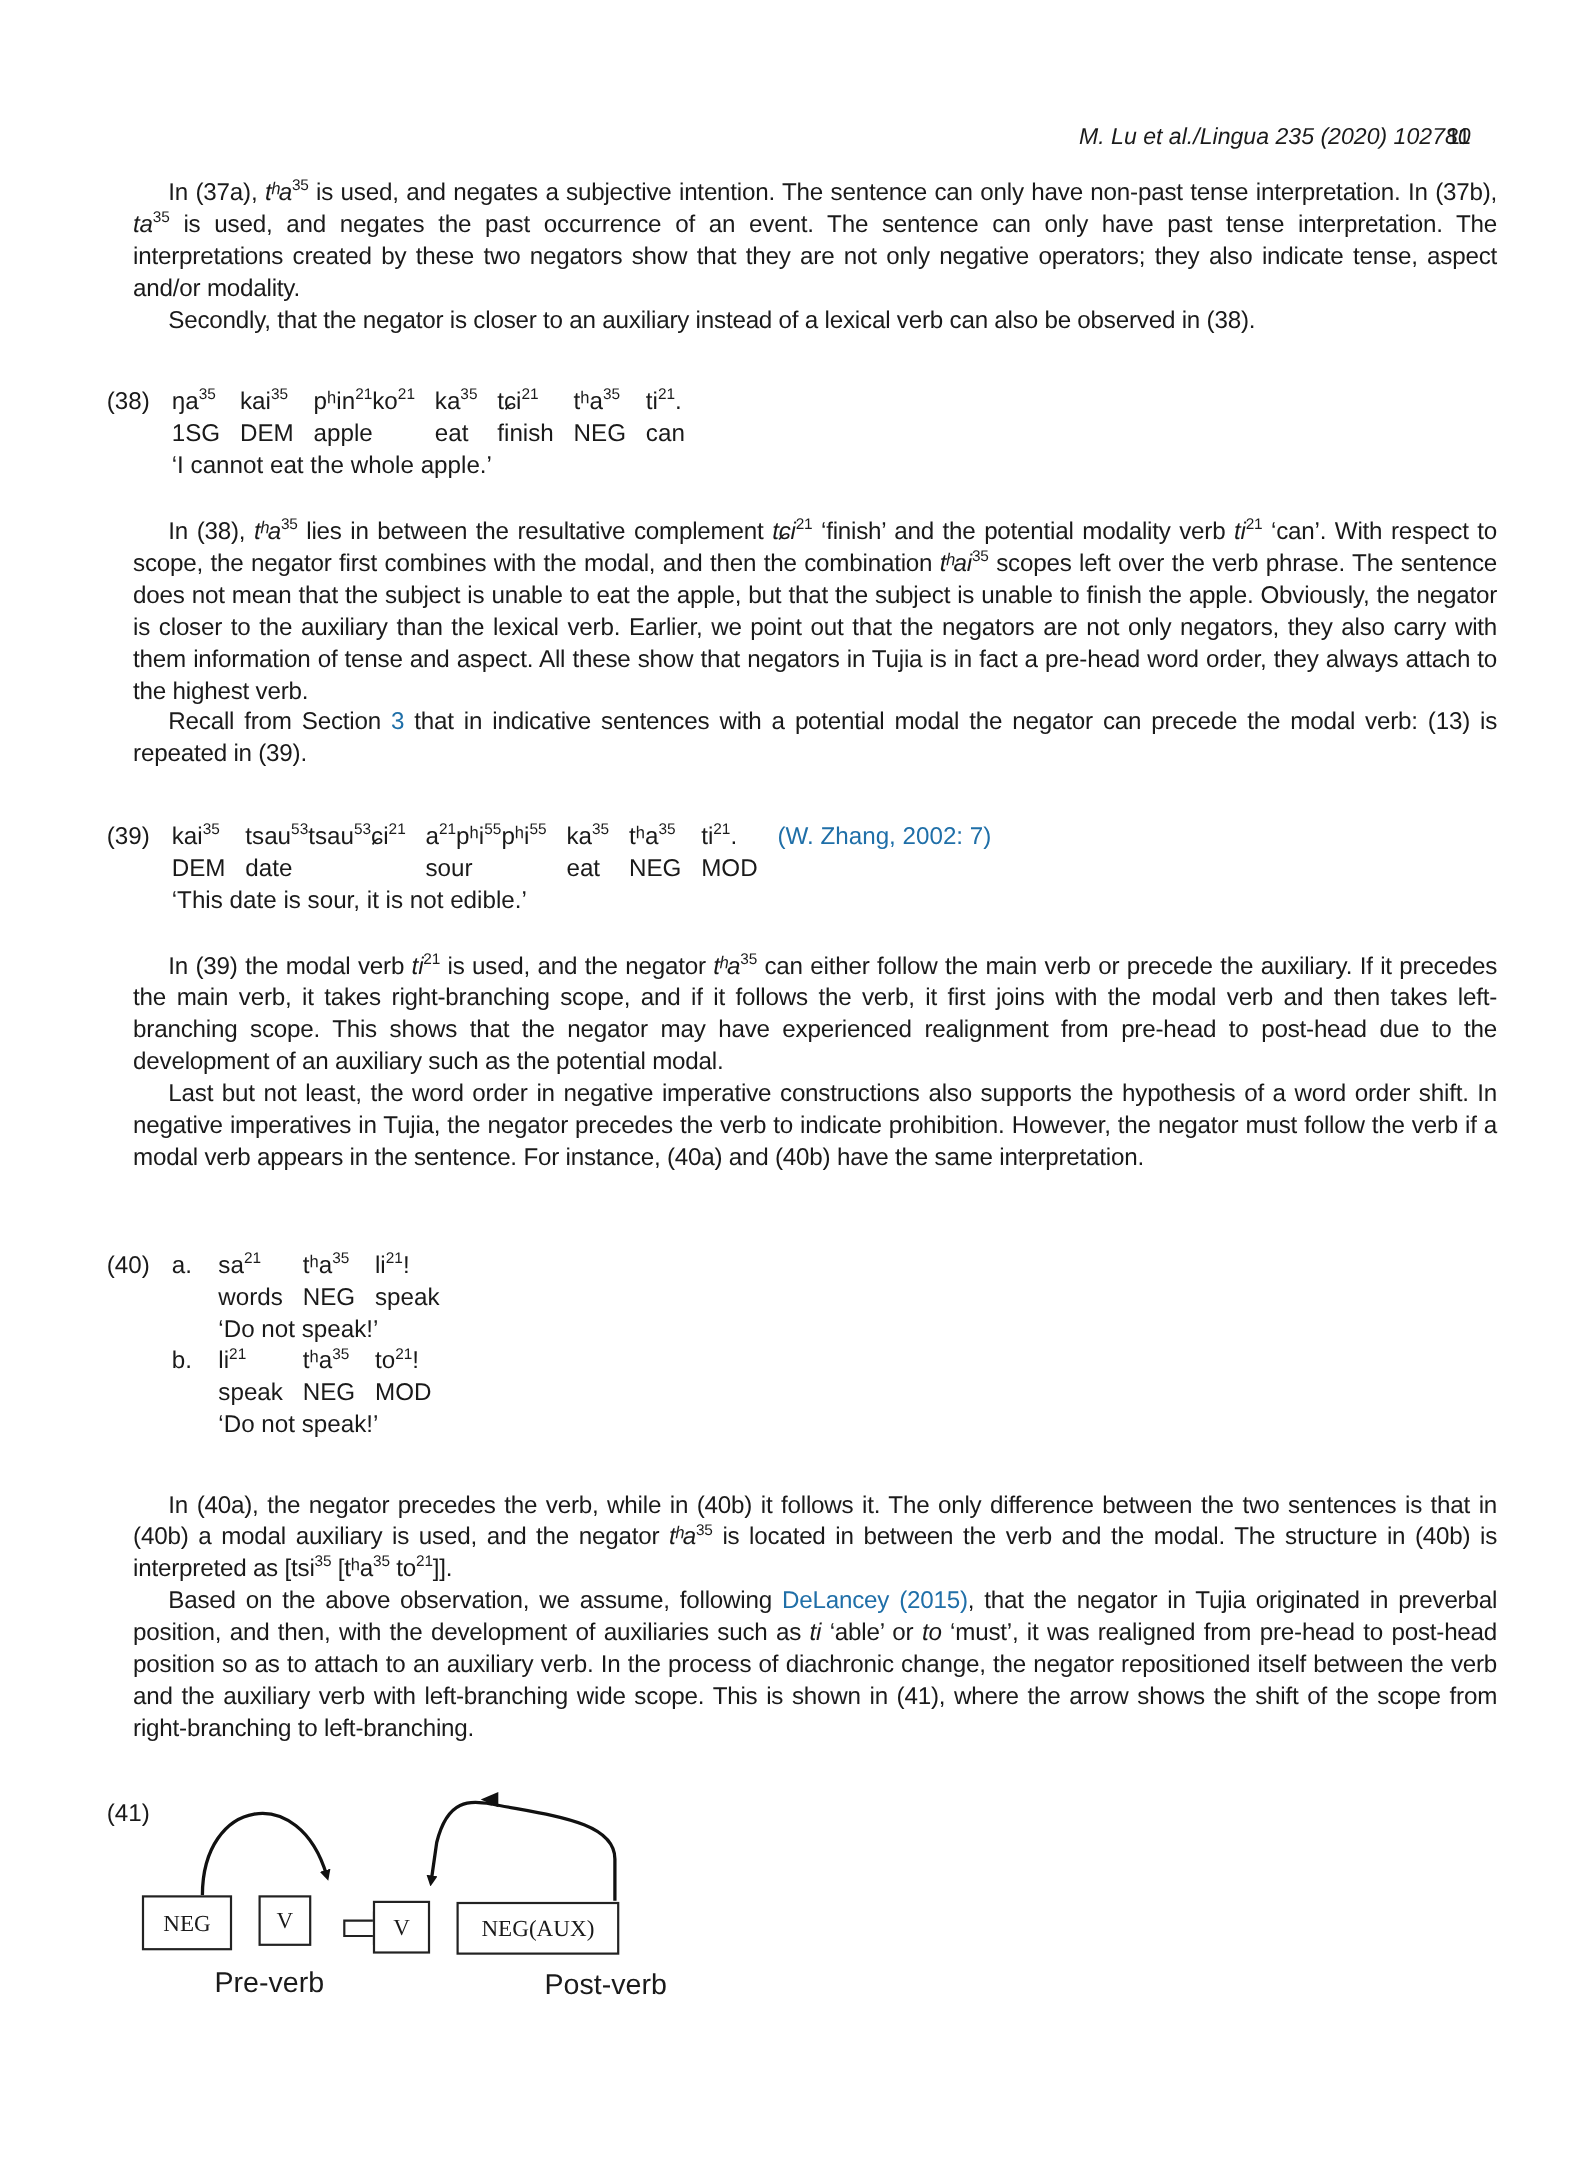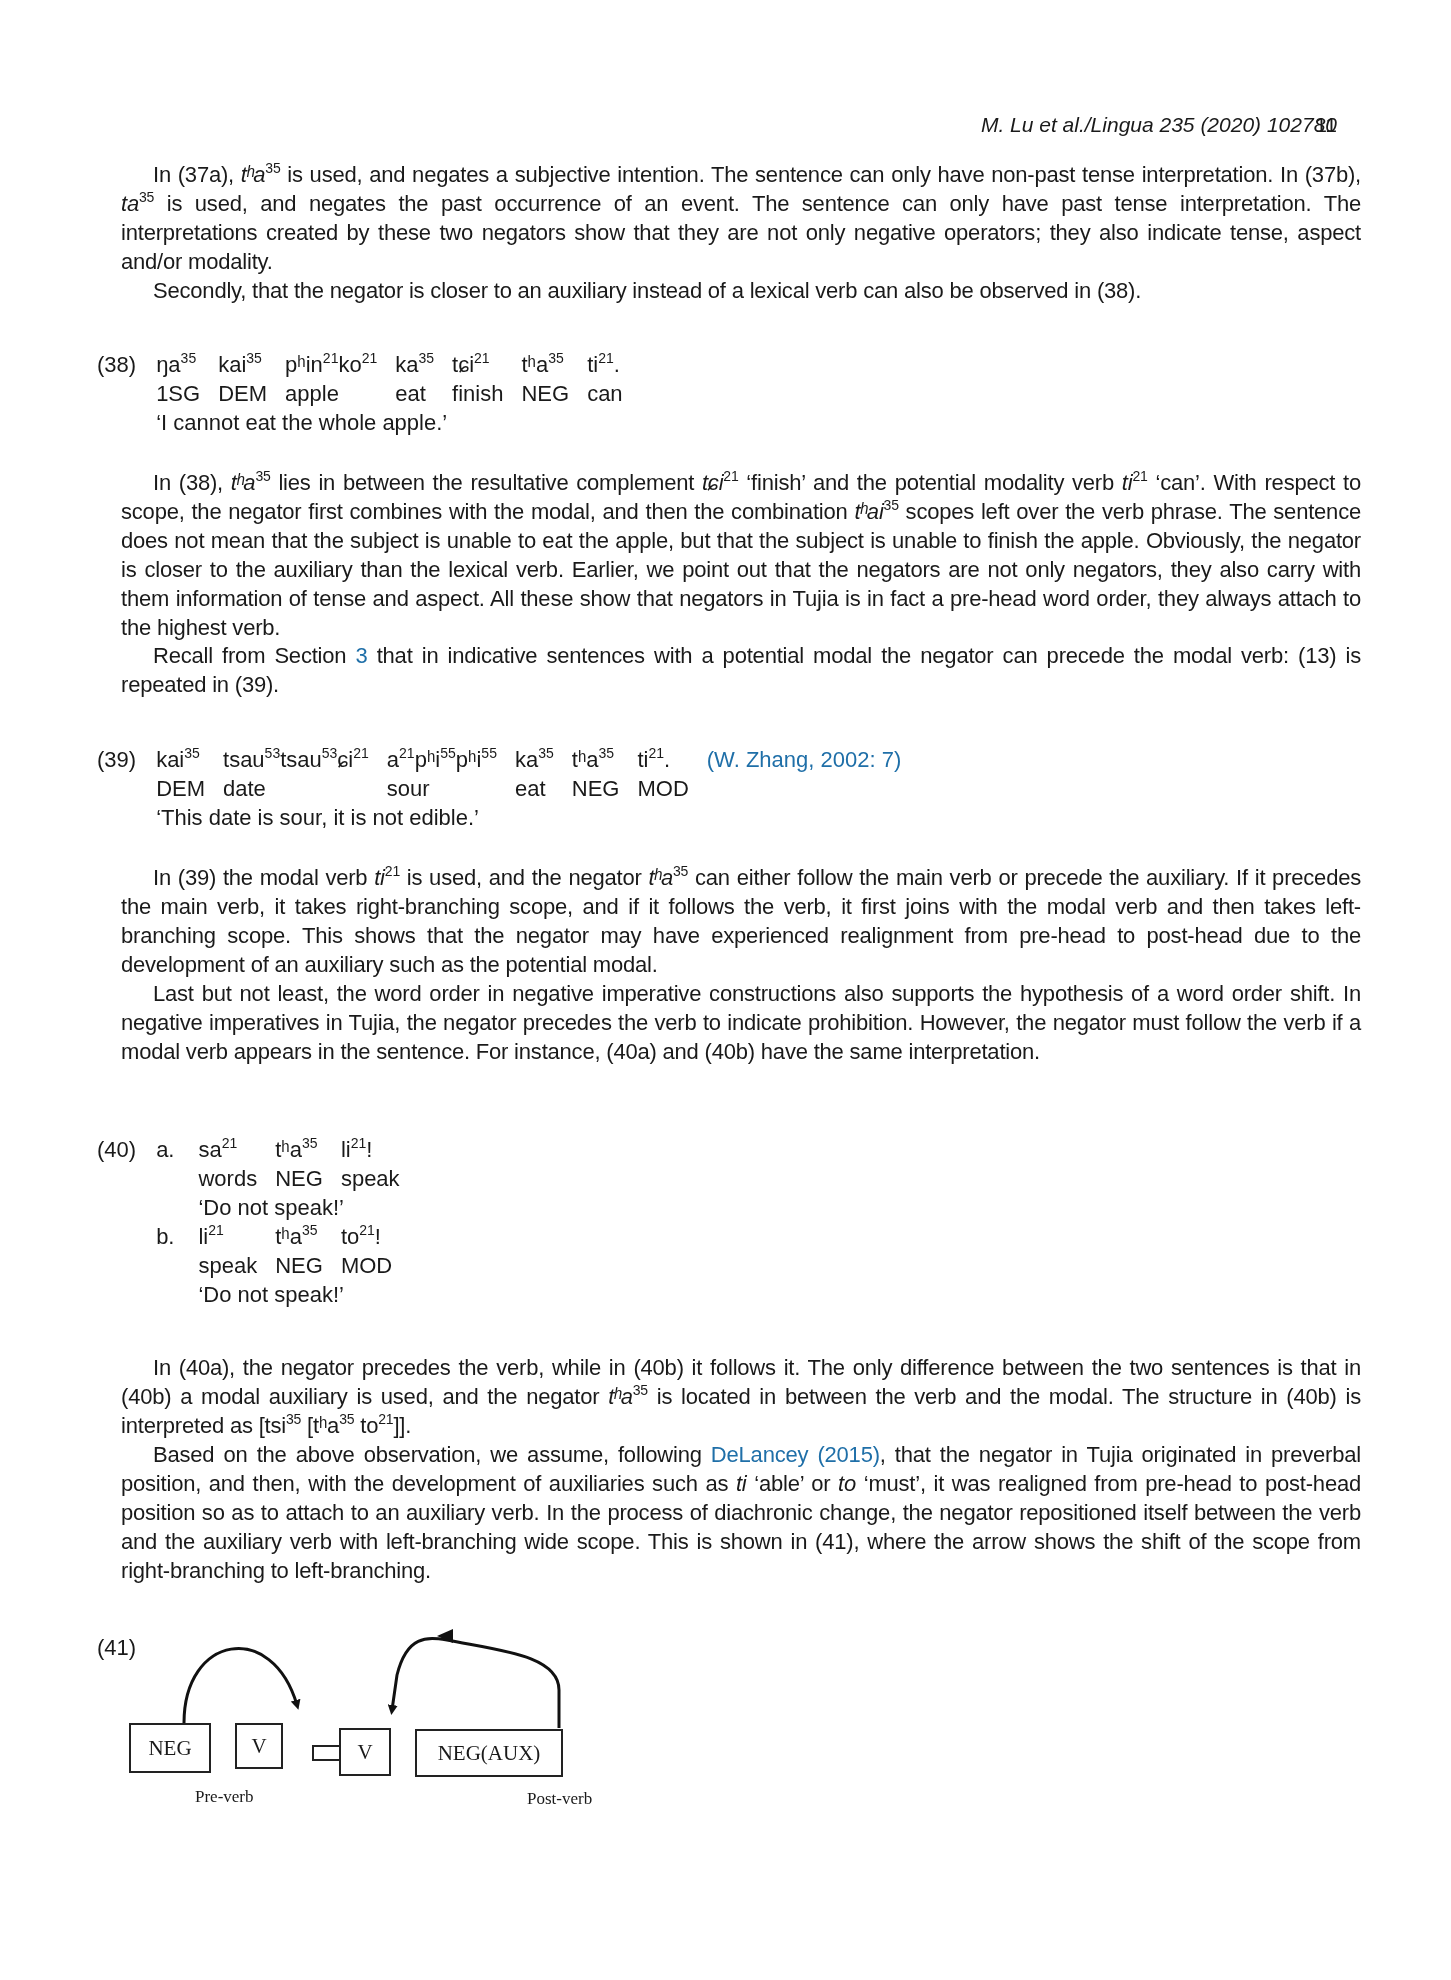--- a/index.html
+++ b/index.html
@@ -28,21 +28,21 @@
   .ex td { padding: 0 18px 0 0; vertical-align: top; white-space: nowrap; }
   .ex td.num { padding-right: 20px; }
   .ex td.sub { padding-right: 24px; }
   .diagram { position: absolute; left: 97px; top: 1615px; width: 600px; height: 200px; }
   .diagram .label41 { position: absolute; left: 0; top: 20px; font-size: 22px; }
   .box {
     position: absolute; border: 2px solid #222; background: #fff;
     font-family: "Liberation Serif", "DejaVu Serif", serif; font-size: 21px;
     display: flex; align-items: center; justify-content: center;
   }
-  .cap { position: absolute; font-family: Liberation Serif, serif; font-size: 17px; }
+  .cap { position: absolute; font-family: Liberation Sans, sans-serif; font-size: 26px; }
 </style>
 </head>
 <body>
 
 <div class="header">
   <span class="running">M. Lu et al./Lingua 235 (2020) 102780</span>
   <span class="pageno">11</span>
 </div>
 
 <div class="para" style="top:160px;"><span class="indent"></span><span>In (37a), </span><span class="it">tʰa</span><sup>35</sup><span> is used, and negates a subjective intention. The sentence can only have non-past tense interpretation. In (37b), </span><span class="it">ta</span><sup>35</sup><span> is used, and negates the past occurrence of an event. The sentence can only have past tense interpretation. The interpretations created by these two negators show that they are not only negative operators; they also indicate tense, aspect and/or modality.</span></div>
@@ -182,14 +182,14 @@
     <path d="M 462 113 L 462 75 C 462 40, 400 35, 350 25 C 330 22, 310 20, 300 60 L 295 95" fill="none" stroke="#111" stroke-width="3" marker-end="url(#ah)"></path>
     <polygon points="340,21 356,14 356,28" fill="#111"></polygon>
 
     <path d="M 216 131 L 243 131 L 243 125 L 258 138 L 243 151 L 243 145 L 216 145 z" fill="#fff" stroke="#222" stroke-width="2"></path>
   </svg>
   <div class="box" style="left:32px;top:108px;width:78px;height:46px;">NEG</div>
   <div class="box" style="left:138px;top:108px;width:44px;height:42px;">V</div>
   <div class="box" style="left:242px;top:113px;width:48px;height:44px;">V</div>
   <div class="box" style="left:318px;top:114px;width:144px;height:44px;">NEG(AUX)</div>
   <span class="cap" style="left:98px;top:172px;">Pre-verb</span>
-  <span class="cap" style="left:398px;top:174px;margin-left:32px;">Post-verb</span>
+  <span class="cap" style="left:398px;top:174px;">Post-verb</span>
 </div>
 
 </body></html>

